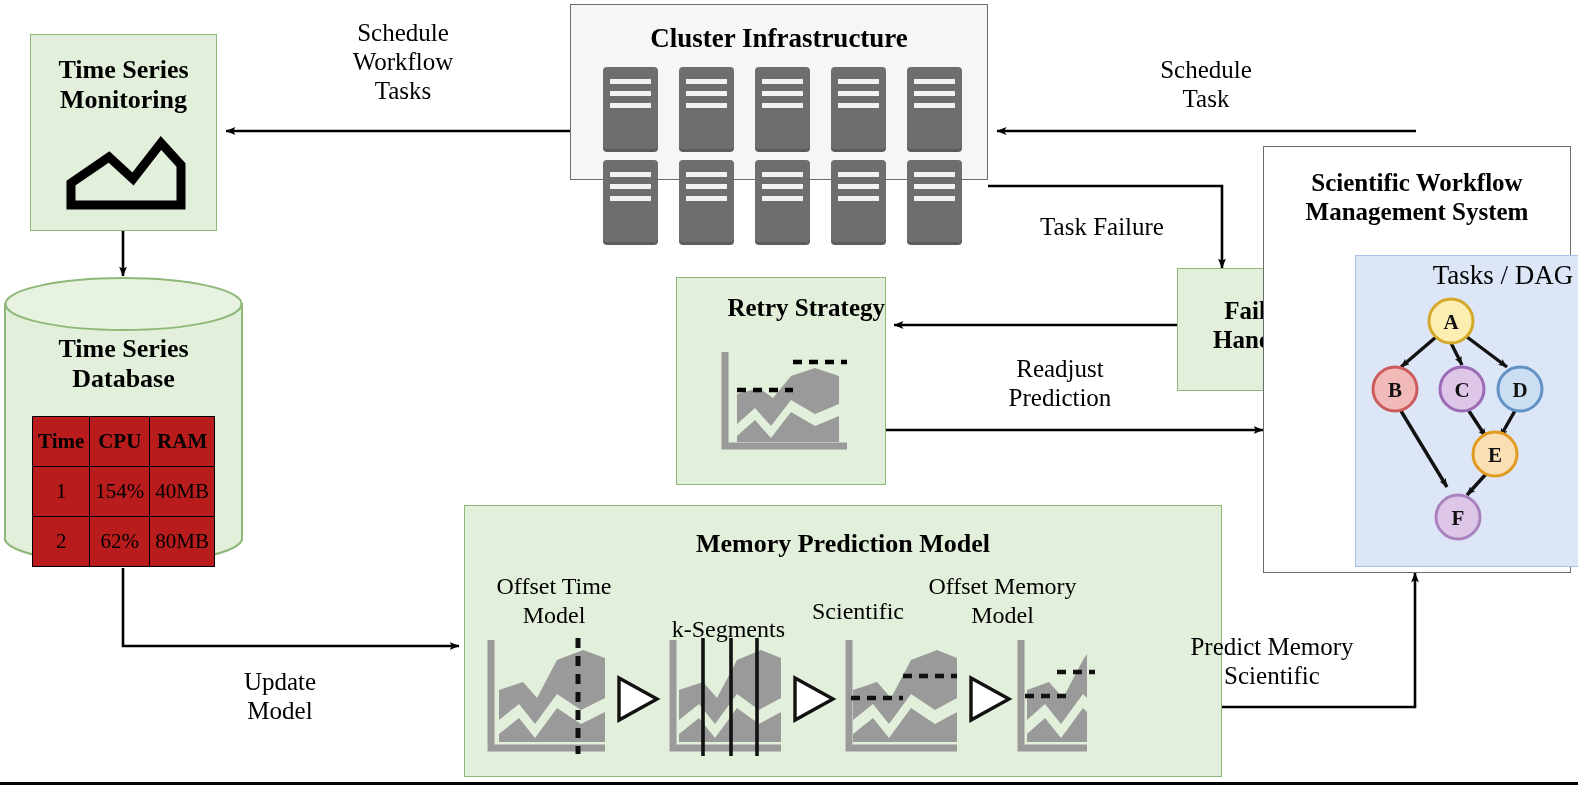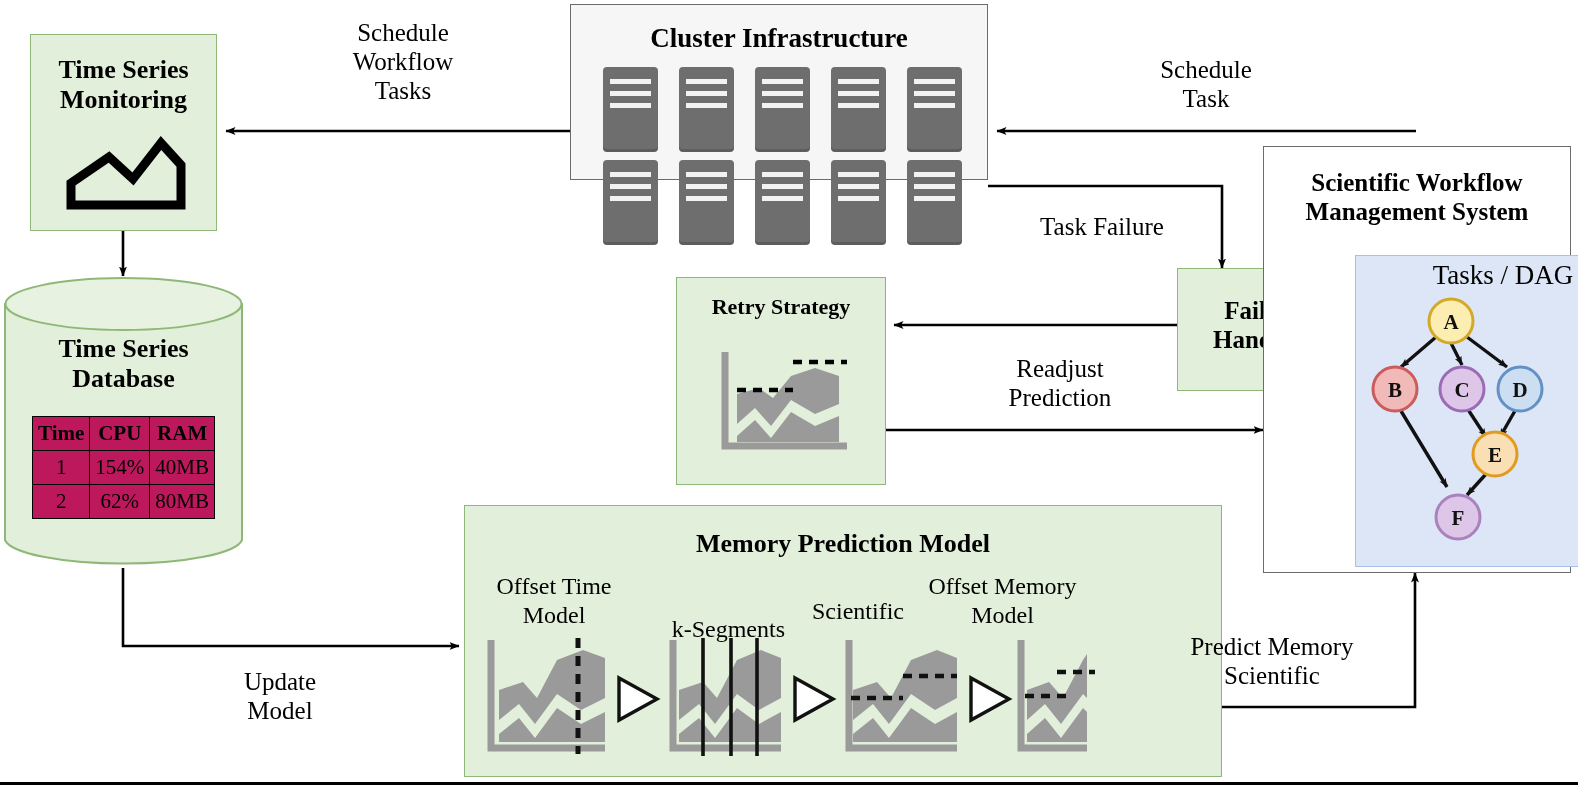--- a/index.html
+++ b/index.html
@@ -6,21 +6,21 @@
   body{width:1578px;height:790px;position:relative;overflow:hidden;
        font-family:"Liberation Serif","DejaVu Serif",serif;color:#000;}
   .stage{position:absolute;left:0;top:0;width:1578px;height:790px;}
   svg.layer{position:absolute;left:0;top:0;width:1578px;height:790px;pointer-events:none;}
   .node{position:absolute;box-sizing:border-box;}
   .greenbox{background:#e2efda;border:1.6px solid #8fb878;}
   .title-b{font-weight:bold;text-align:center;line-height:1.14;}
   .edge-label{position:absolute;text-align:center;line-height:1.16;font-size:25px;}
   .tbl{border-collapse:collapse;background:#fff;margin:0 auto;}
   .tbl td,.tbl th{border:1.7px solid #000;font-size:21px;text-align:center;
-      padding:4px 5px;background:#be185d;font-family:"Liberation Serif",serif;}
+      padding:12px 5px;background:#b91c1c;font-family:"Liberation Serif",serif;}
   .tbl th{font-weight:bold;}
   .tbl td{font-weight:normal;}
   .dagpanel{background:#dce6f7;border:1.5px solid #a8c0e8;}
   .dagtitle{text-align:center;font-size:27px;padding-top:4px;}
   .srv{position:absolute;width:55px;height:82px;background:#6e6e6e;border-radius:4px;
        box-shadow:0 3px 0 #5d5d5d;}
   .srv i{position:absolute;left:7px;width:41px;height:5px;background:#f2f2f2;display:block;}
   .srv i:nth-child(1){top:12px;} .srv i:nth-child(2){top:24px;} .srv i:nth-child(3){top:36px;}
   .bottomrule{position:absolute;left:0;top:782px;width:1578px;height:3px;background:#000;}
 </style>
@@ -149,21 +149,21 @@
         </div>
       <div class="srv" style="left:304px;top:93px;">
           <i></i>
           <i></i>
           <i></i>
         </div>
     </div>
   </div>
 
   <div class="node greenbox" style="left:676px;top:277px;width:210px;height:208px;">
-    <div class="title-b" style="font-size:22px;padding-top:16px;">Retry Strategy</div>
+    <div class="title-b" style="font-size:25px;padding-top:16px;text-align:right;">Retry Strategy</div>
     <svg width="140" height="112" style="position:absolute;left:38px;top:68px;" viewBox="0 0 140 112">
       <path d="M10,6 L10,100 L132,100" fill="none" stroke="#9a9a9a" stroke-width="7"></path>
       <path d="M22,48 L44,42 L58,52 L76,30 L100,22 L124,30 L124,96 L22,96 Z" fill="#9a9a9a"></path>
       <path d="M22,78 L40,62 L56,80 L76,54 L100,68 L124,58 L124,70 L100,80 L76,66 L56,92 L40,74 L22,90 Z" fill="#e2efda"></path>
       <line x1="22" y1="44" x2="78" y2="44" stroke="#000" stroke-width="4.5" stroke-dasharray="9 7"></line>
       <line x1="78" y1="16" x2="132" y2="16" stroke="#000" stroke-width="4.5" stroke-dasharray="9 7"></line>
     </svg>
   </div>
 
   <div class="node greenbox" style="left:1177px;top:268px;width:172px;height:123px;">

